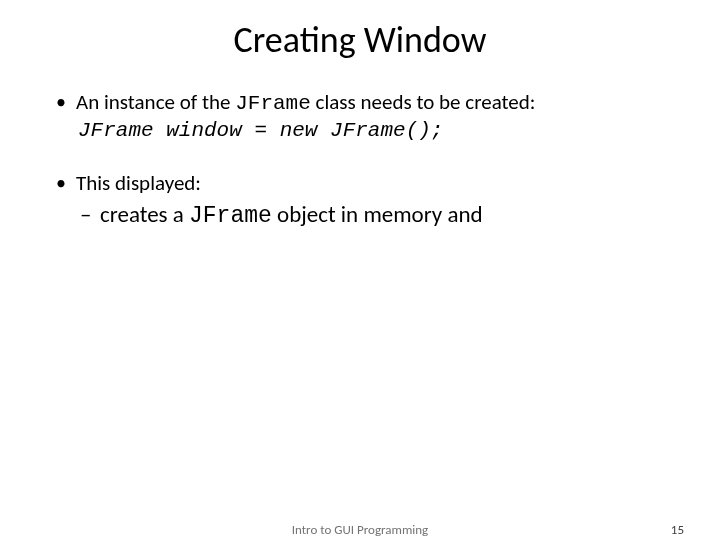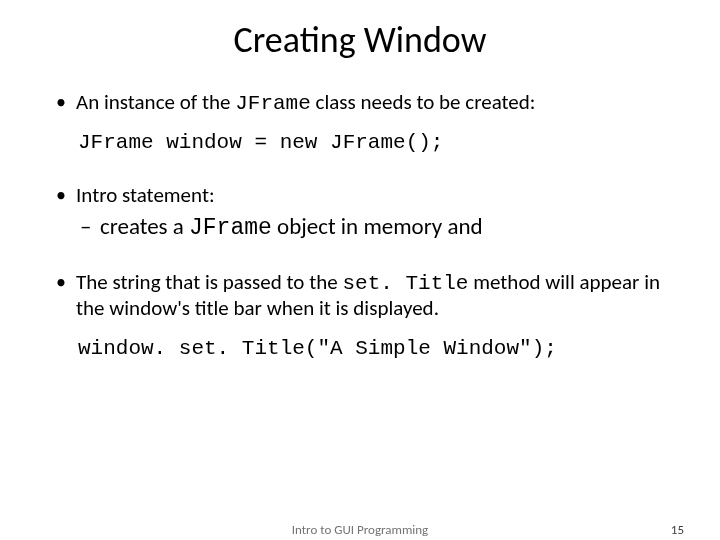--- a/index.html
+++ b/index.html
@@ -55,21 +55,22 @@
       position: absolute;
       left: 4px;
       top: 0;
     }
     .code {
       font-family: "Courier New", Courier, monospace;
     }
     .code-line {
       font-family: "Courier New", Courier, monospace;
       padding-left: 2px;
-      margin-top: 14px;
+      margin-top: 2px;
+      font-style: italic;
     }
     .footer {
       position: absolute;
       bottom: 18px;
       left: 0;
       width: 720px;
       font-size: 13px;
     }
     .footer-center {
       position: absolute;
@@ -89,32 +90,28 @@
 <h1 class="title">Creating Window</h1>
 
 <ul class="top-level">
 
   <li>
     <span>An instance of the </span><span class="code">JFrame</span><span> class needs to be created:</span>
     <div class="code-line">JFrame window = new JFrame();</div>
   </li>
 
   <li>
-    <span>Intro statement:</span>
+    <span>This displayed:</span>
     <ul class="sub-level">
       <li>
         <span>creates a </span><span class="code">JFrame</span><span> object in memory and</span>
       </li>
     </ul>
   </li>
 
-  <li>
-    <span>The string that is passed to the </span><span class="code">set. Title</span><span> method will appear in the window's title bar when it is displayed.</span>
-    <div class="code-line">window. set. Title("A Simple Window");</div>
-  </li>
 
 
 </ul>
 
 <div class="footer">
   <span class="footer-center">Intro to GUI Programming</span>
   <span class="footer-right">15</span>
 </div>
 
 </body></html>

